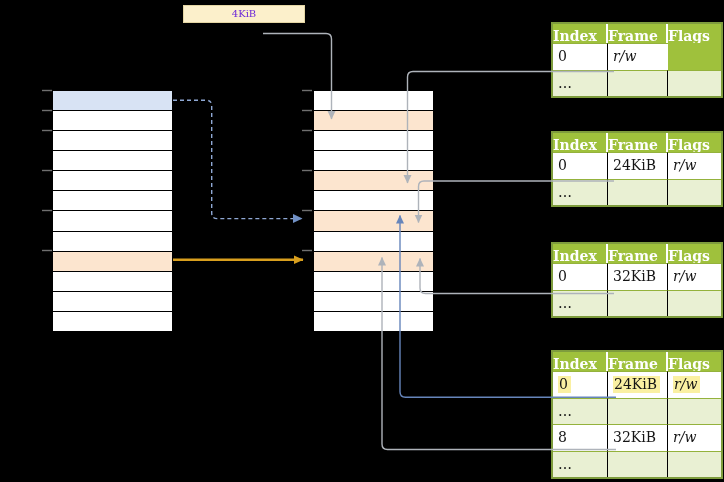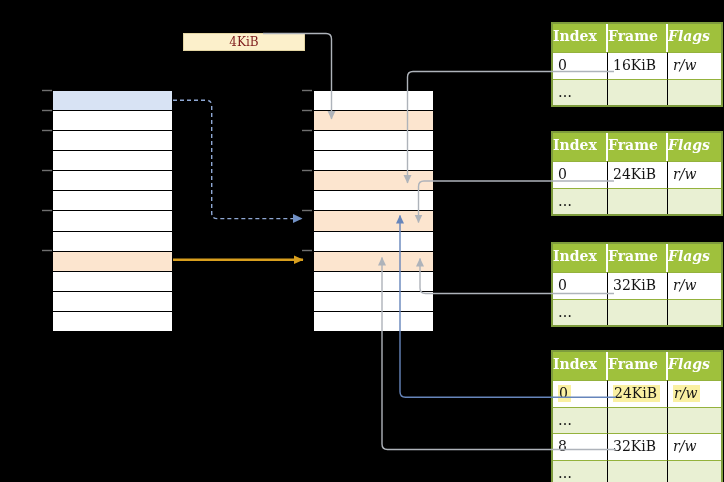--- a/index.html
+++ b/index.html
@@ -21,37 +21,37 @@
     background:#000;display:flex;flex-direction:column;box-sizing:content-box;
   }
   .vtable .vrow{flex:1;background:#fff;border-bottom:1px solid #000;}
   .vtable .vrow:last-child{border-bottom:none;}
   .vtable .vrow.blue{background:var(--blue);}
   .vtable .vrow.orange{background:var(--orange);}
   #left-table{left:52px;top:90px;}
   #middle-table{left:313px;top:90px;}
   
   .label-box{
-    position:absolute;left:183px;top:33px;width:120px;height:16px;
+    position:absolute;left:183px;top:5px;width:120px;height:16px;
     background:var(--cream);border:1px solid var(--cream_border);
-    text-align:center;font-size:12px;line-height:16px;color:#7f1d1d;
+    text-align:center;font-size:10px;line-height:16px;color:#6d28d9;
   }
   
   .ftable{
     position:absolute;left:551px;width:168px;
     border:2px solid var(--border_green);background:var(--header_green);
   }
   .frow{display:grid;grid-template-columns:55px 60px 1fr;}
   .frow .cell{overflow:hidden;white-space:nowrap;}
   .frow.head .cell{
     background:var(--header_green);color:#fff;font-weight:bold;
-    font-size:14px;height:28px;line-height:24px;padding-left:0;
+    font-size:14px;height:19px;line-height:24px;padding-left:0;
     border-right:2px solid #fff;box-sizing:border-box;
   }
-  .frow.head .cell:last-child{border-right:none;font-style:italic;}
+  .frow.head .cell:last-child{border-right:none;}
   .frow.body .cell{
     background:#fff;color:#141414;font-size:14px;height:26.5px;line-height:25px;
     padding-left:5px;border-top:1.5px solid var(--sep_green);
     border-right:1px solid #000;box-sizing:border-box;
   }
   .frow.body .cell:last-child{border-right:none;font-style:italic;}
   .frow.body.alt .cell{background:var(--row_green);}
   .frow.body .cell span.hl{background:var(--highlight_yellow);padding:0 3px 1px 1px;}
   #ftable-1{top:22px;} #ftable-2{top:131px;} #ftable-3{top:242px;} #ftable-4{top:350px;}
   
@@ -105,21 +105,20 @@
   <div class="label-box">4KiB</div>
 
   <div class="ftable" id="ftable-1">
     <div class="frow head">
       <div class="cell">Index</div>
       <div class="cell">Frame</div>
       <div class="cell">Flags</div>
     </div>
     <div class="frow body">
       <div class="cell"><span>0</span></div>
-      <div class="cell"><span>16KiB</span></div>
       <div class="cell"><span>r/w</span></div>
     </div>
     <div class="frow body alt">
       <div class="cell"><span>…</span></div>
       <div class="cell"><span></span></div>
       <div class="cell"><span></span></div>
     </div>
   </div>
 
   <div class="ftable" id="ftable-2">

